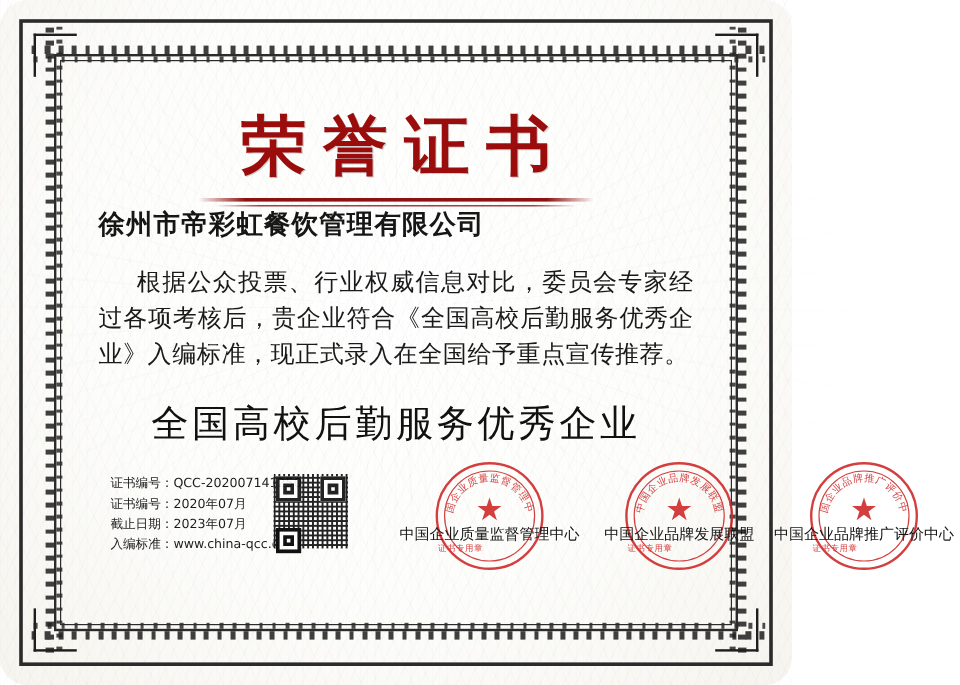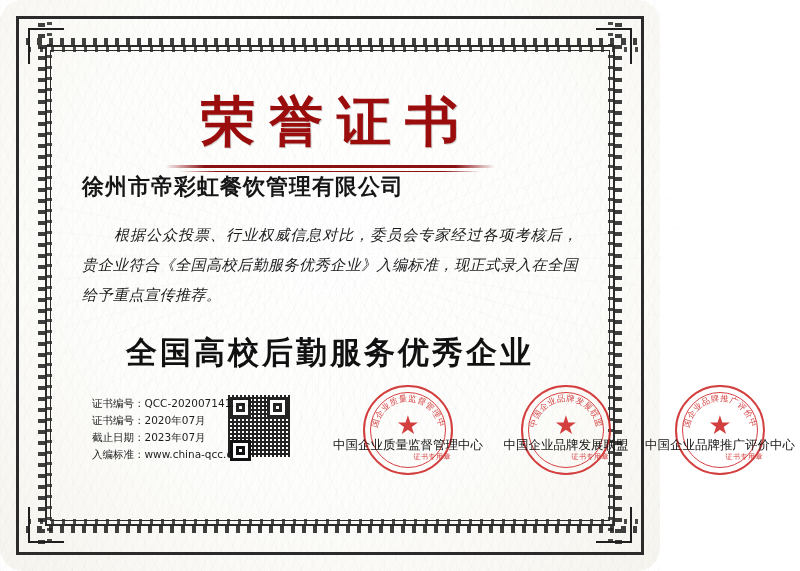--- a/index.html
+++ b/index.html
@@ -149,35 +149,34 @@
     font-family: "DejaVu Serif", "Liberation Serif", serif;
     font-size: 22px;
     font-weight: bold;
     color: #161616;
     letter-spacing: 1px;
   }
 
   .body-text {
     margin: 18px 22px 0 22px;
     font-family: "DejaVu Serif", "Liberation Serif", serif;
-    font-size: 15px;
+    font-size: 20px;
     line-height: 30px;
     color: #1a1a1a;
     text-align: justify;
     text-indent: 32px;
     letter-spacing: 0.5px;
-    font-style: italic;
   }
 
   .award {
     margin-top: 22px;
     text-align: center;
     font-family: "DejaVu Serif", "Liberation Serif", serif;
     font-size: 31px;
-    font-weight: bold;
+    font-weight: normal;
     color: #111111;
     letter-spacing: 3px;
   }
 
   
   .bottom {
     position: absolute;
     left: 10px;
     right: 0;
     bottom: -2px;
@@ -281,21 +280,21 @@
     font-family: "DejaVu Sans", "Liberation Sans", sans-serif;
     font-size: 8.3px;
     fill: #cf2b2b;
     letter-spacing: 0.6px;
   }
   .seal .bottom-text {
     position: absolute;
     left: 0;
     right: 0;
     bottom: 11px;
-    text-align: right;
+    text-align: left;
     font-size: 7px;
     color: #cf2b2b;
     letter-spacing: 0.5px;
   }
   .seal-wrap {
     position: relative;
     height: 92px;
   }
   .seal-overlay-caption {
     position: absolute;

